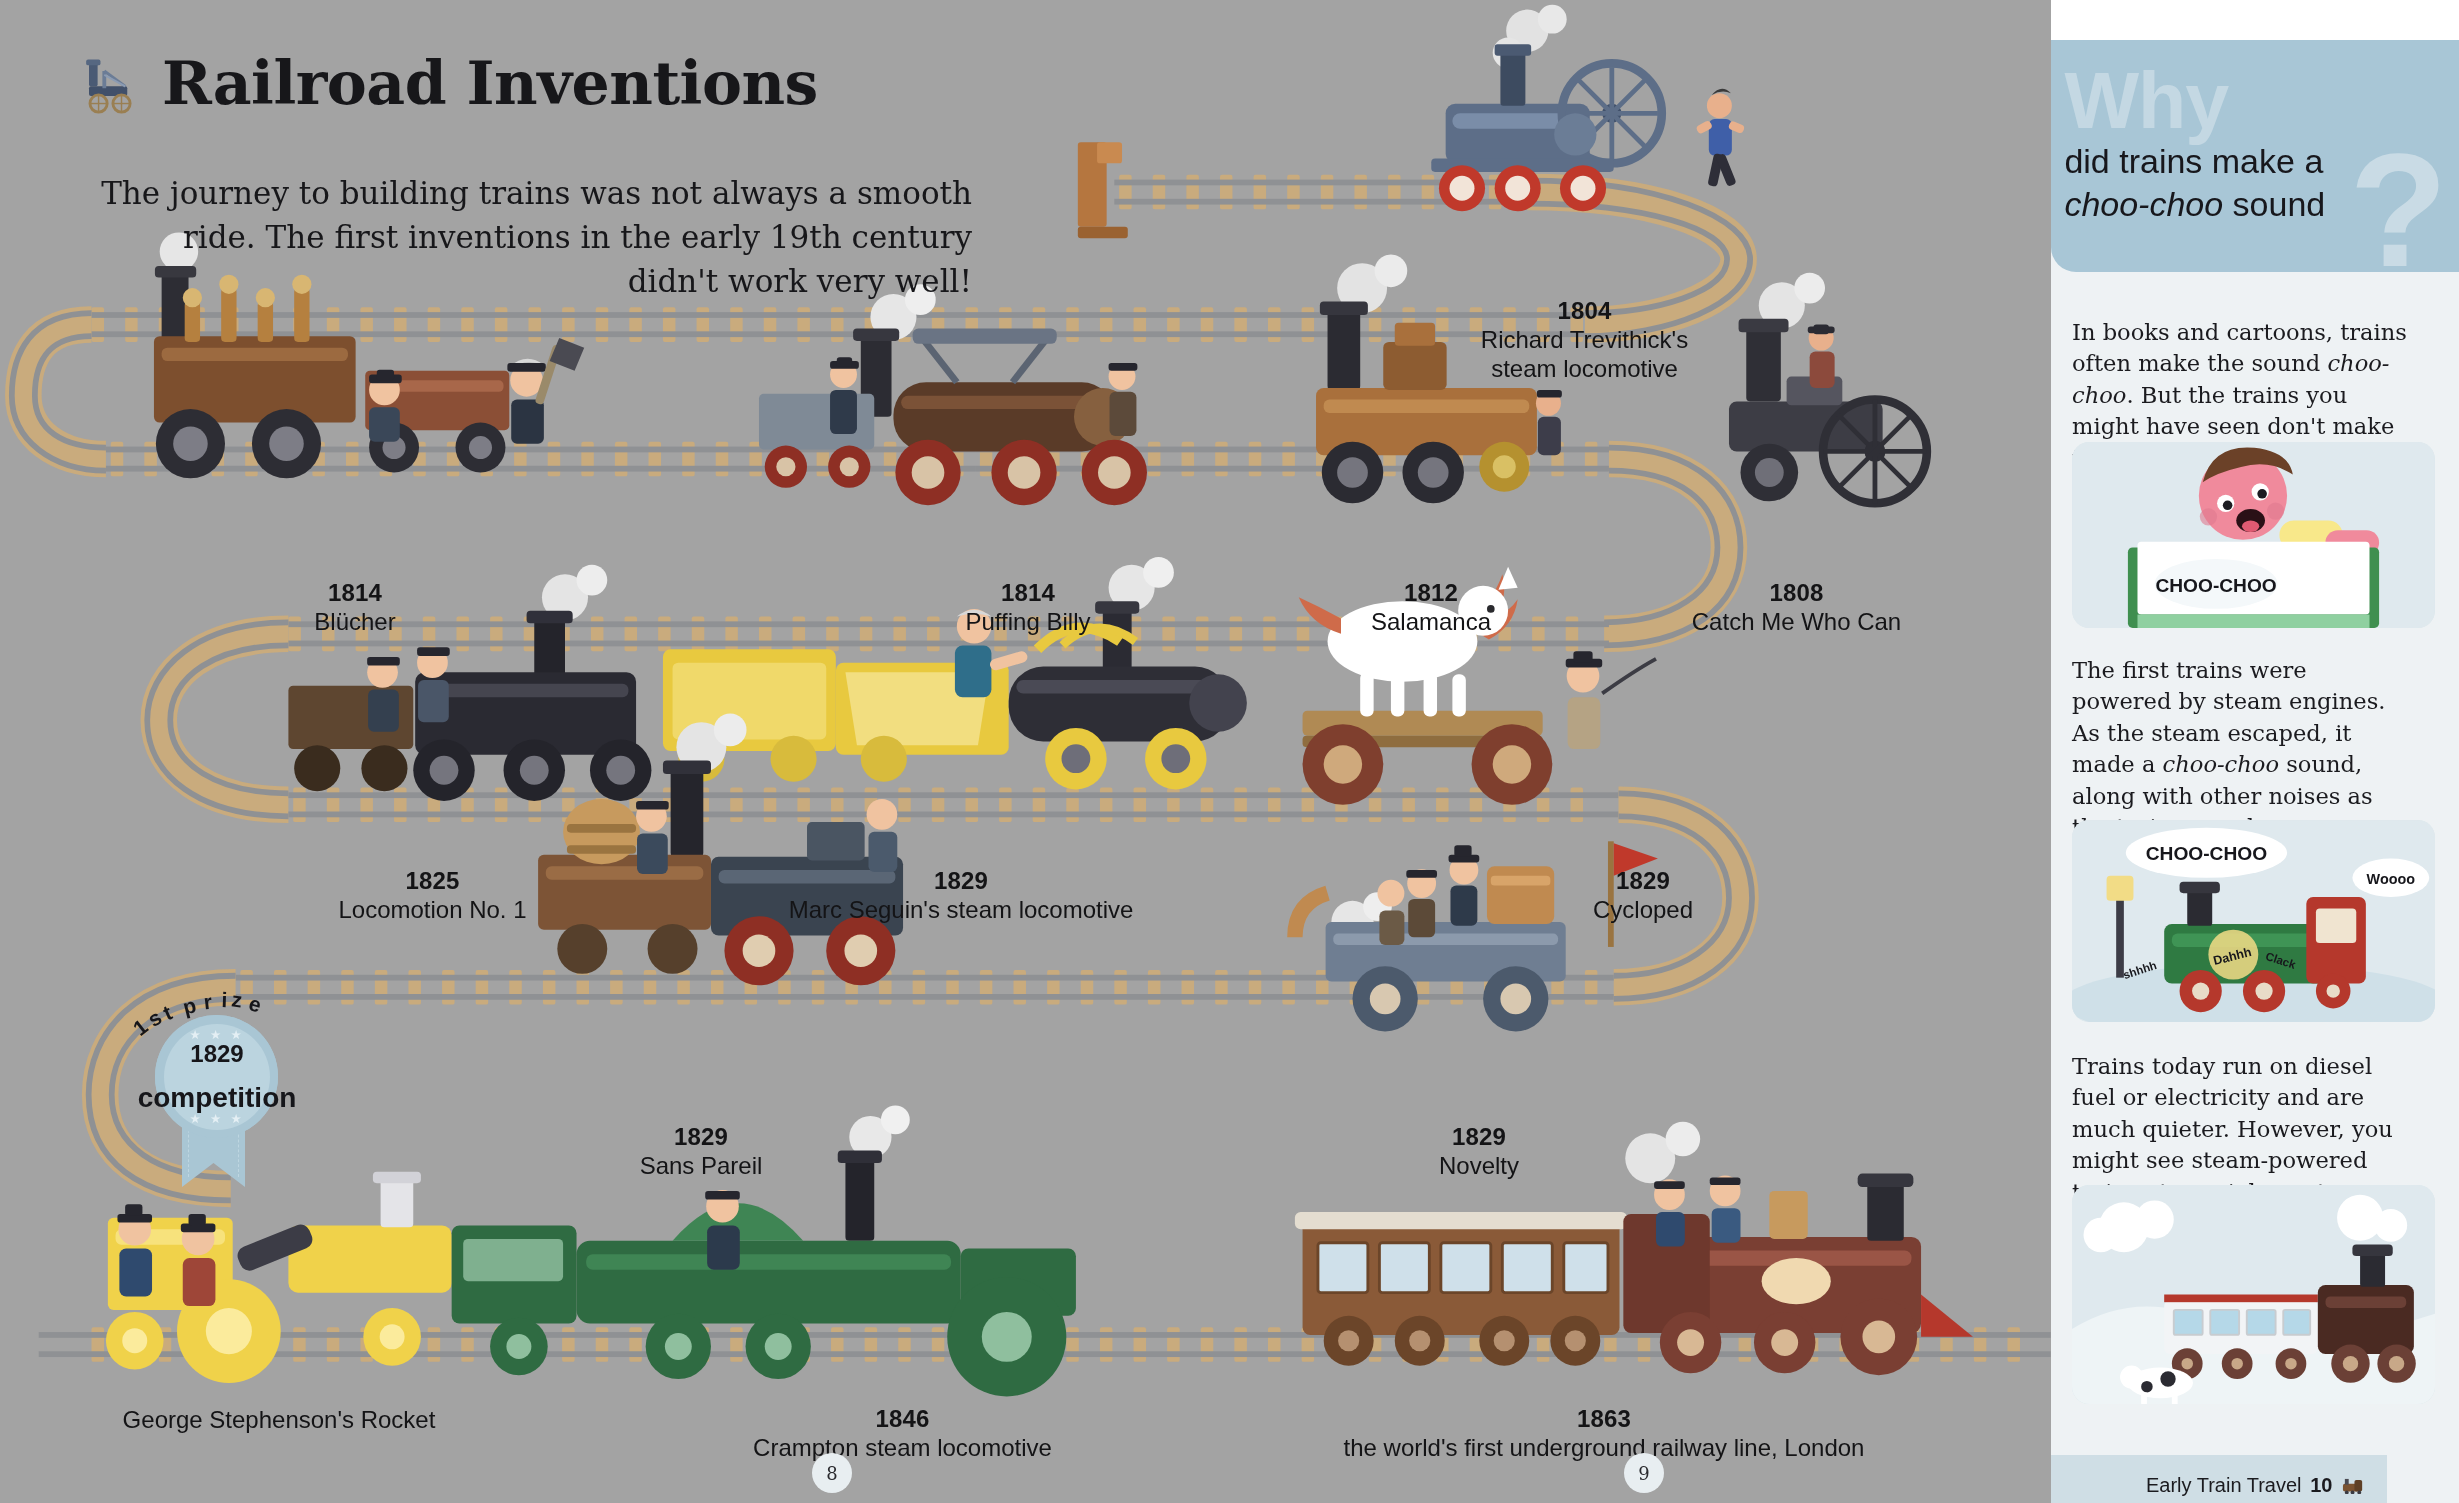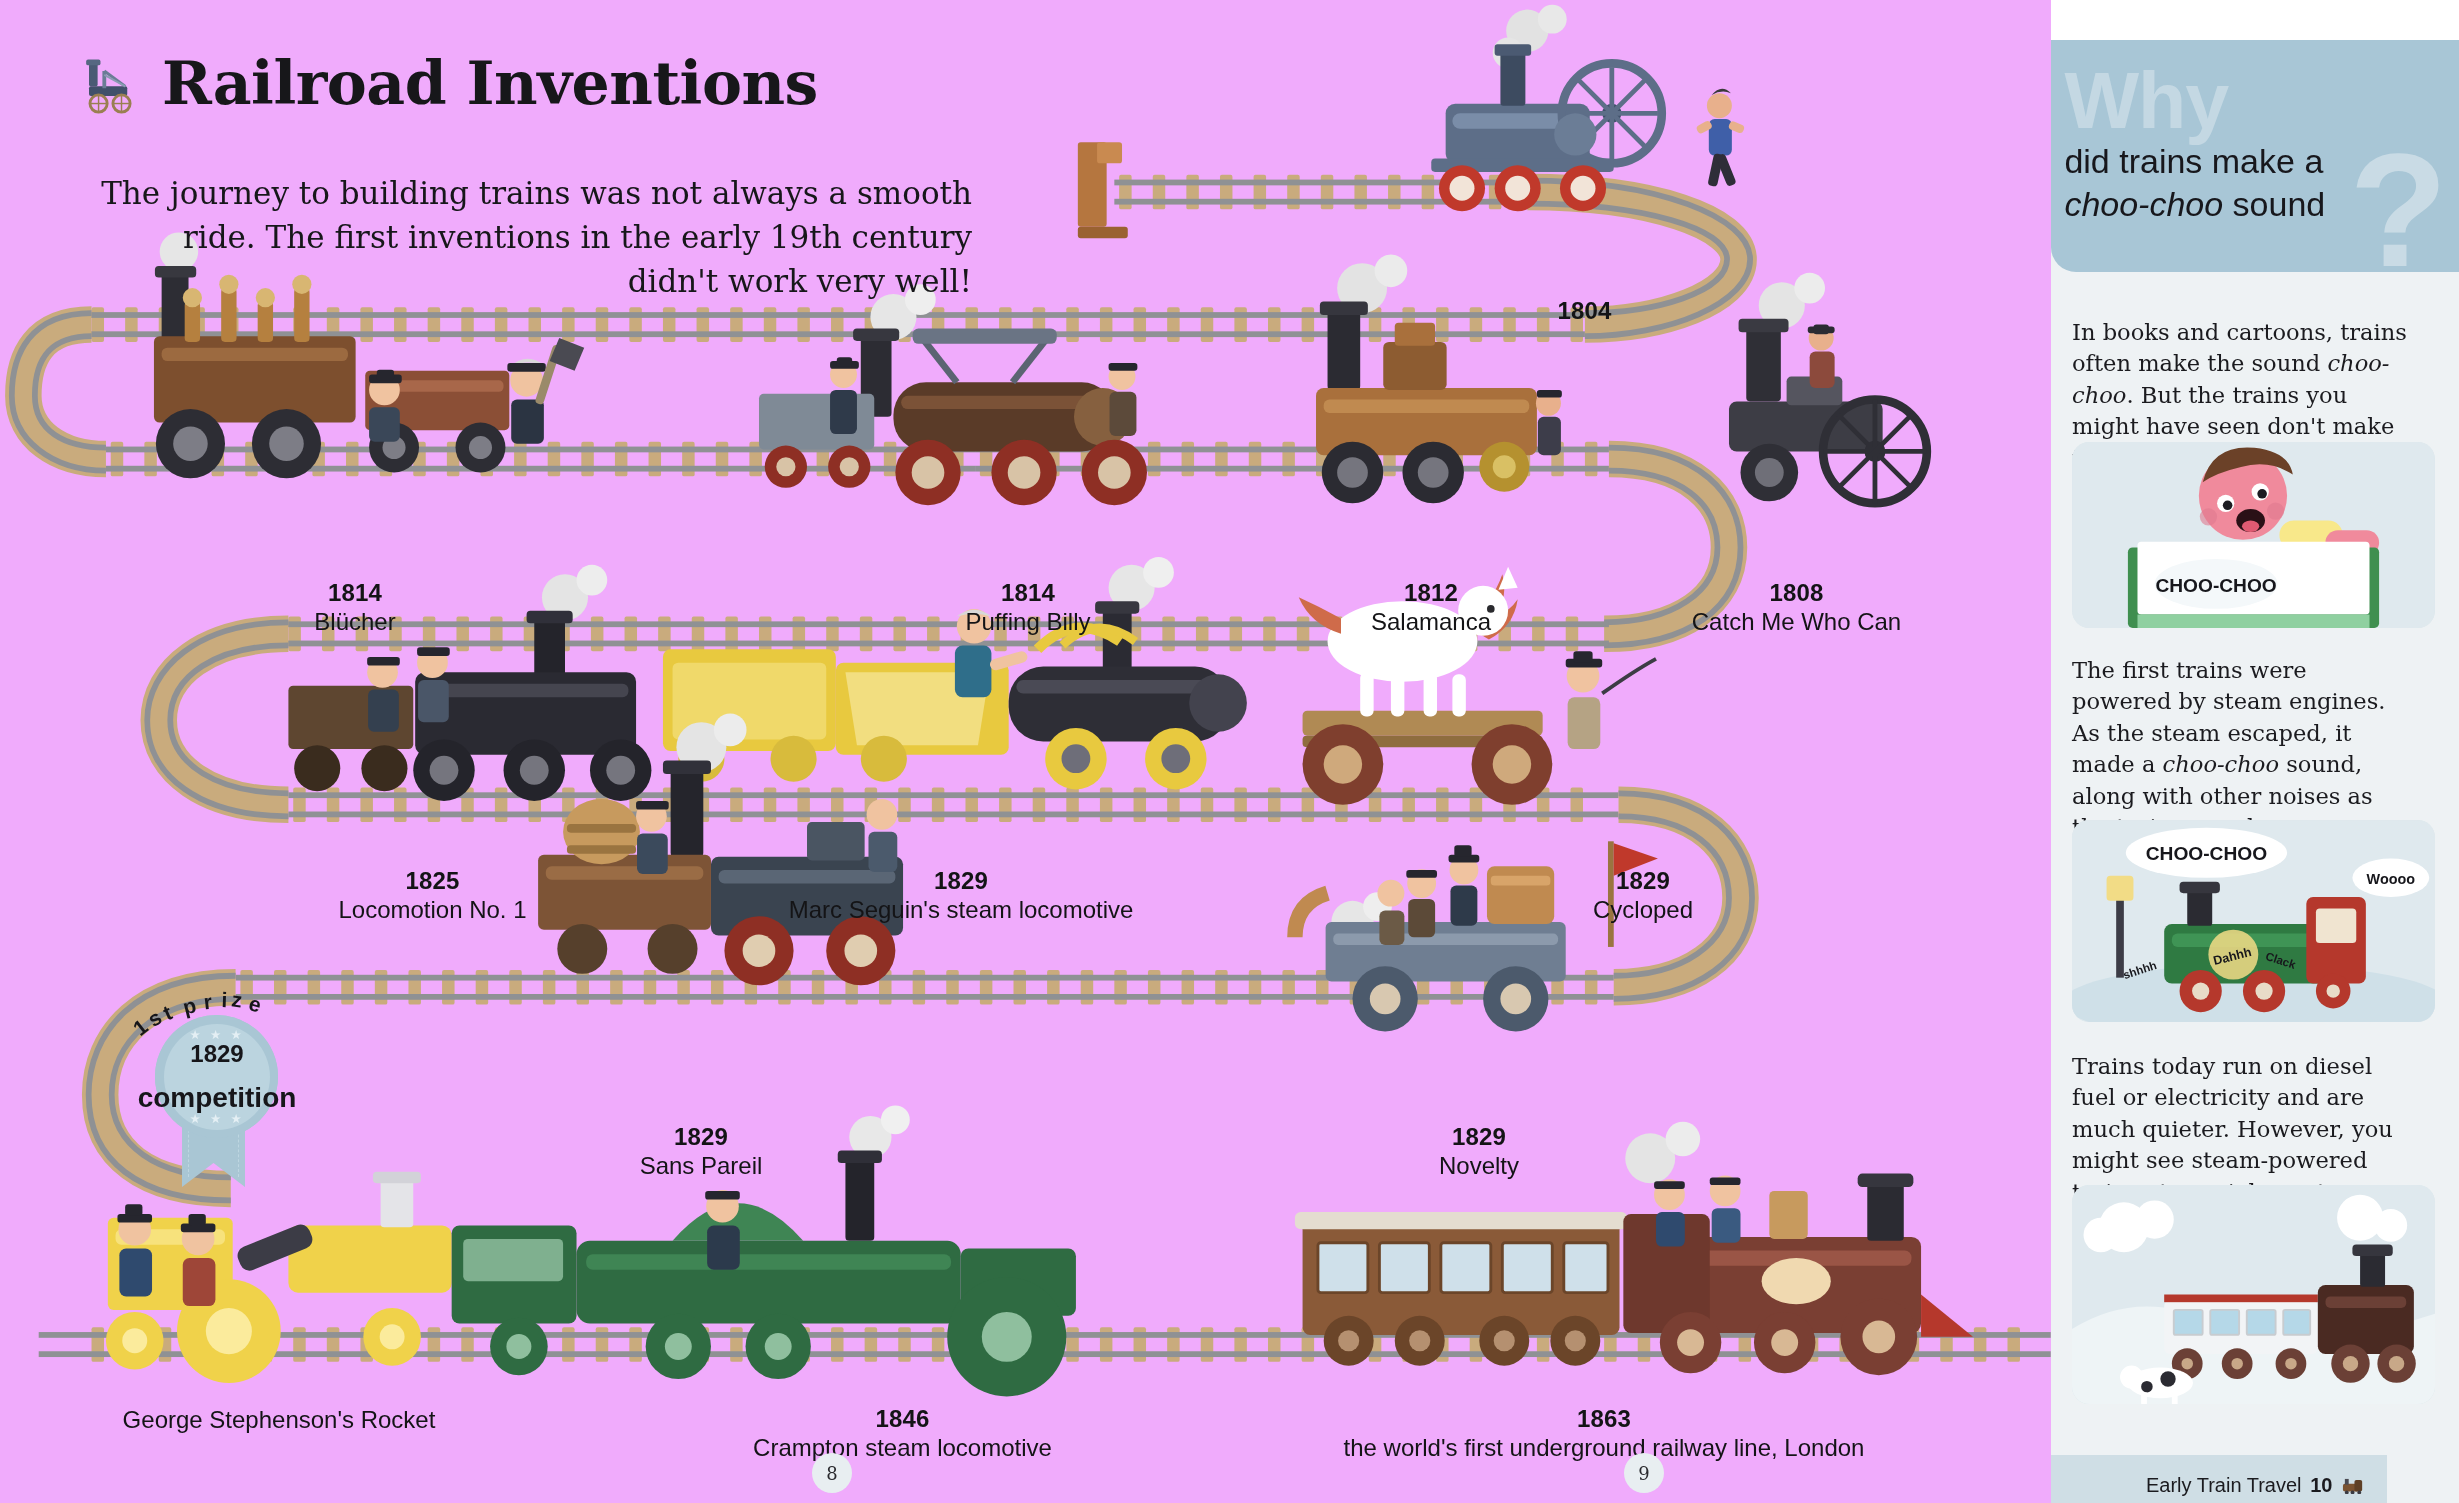--- a/index.html
+++ b/index.html
@@ -6,21 +6,21 @@
   html,body{margin:0;padding:0;}
   body{
     width:2459px;height:1503px;
     background:#ffffff;
     font-family:"Liberation Sans", sans-serif;
     overflow:hidden;position:relative;
   }
   .page{position:absolute;inset:0;width:2459px;height:1503px;overflow:hidden;}
 
   
-  .spread{position:absolute;left:0;top:0;width:2051px;height:1503px;background:#f0abfc;overflow:hidden;}
+  .spread{position:absolute;left:0;top:0;width:2051px;height:1503px;background:#a3a3a3;overflow:hidden;}
 
   
   .title-row{position:absolute;left:83px;top:50px;display:flex;align-items:center;gap:23px;}
   .title-icon{width:56px;height:65px;position:relative;flex:0 0 auto;}
   .title-text{
     font-family:"DejaVu Serif", serif;
     font-weight:700;font-size:60px;letter-spacing:-0.5px;color:#17171a;
     white-space:nowrap;line-height:1;
   }
   .intro{
@@ -990,20 +990,22 @@
           </g>
         </svg>
       </div>
       <div class="title-text">Railroad Inventions</div>
     </div>
 
     <div class="intro">The journey to building trains was not always a smooth ride. The first inventions in the early 19th century didn't work very well!</div>
 
     <div class="cap" style="left:1431px;top:277px;width:307px;">
       <div class="yr">1804</div>
+      <div class="nm">Richard Trevithick's
+steam locomotive</div>
     </div>
 
     <div class="cap" style="left:1643px;top:559px;width:307px;">
       <div class="yr">1808</div>
       <div class="nm">Catch Me Who Can</div>
     </div>
 
     <div class="cap" style="left:1287px;top:559px;width:288px;">
       <div class="yr">1812</div>
       <div class="nm">Salamanca</div>

